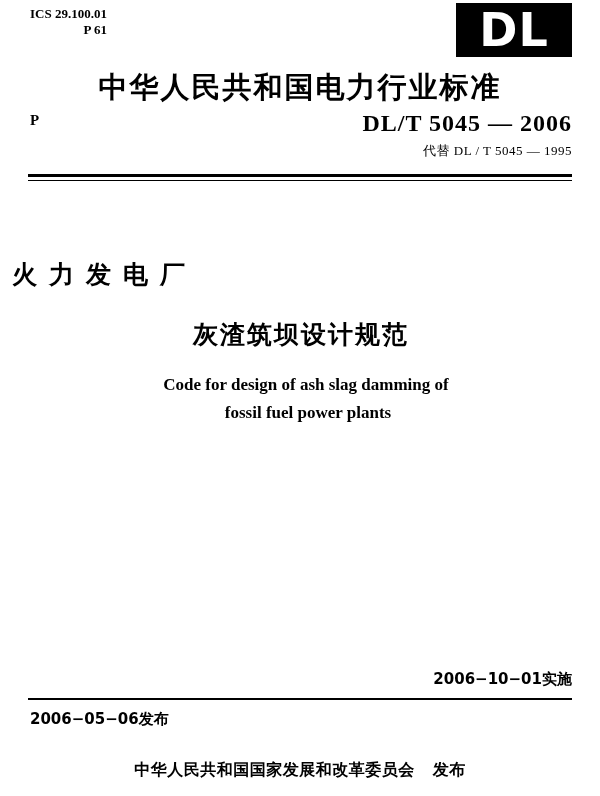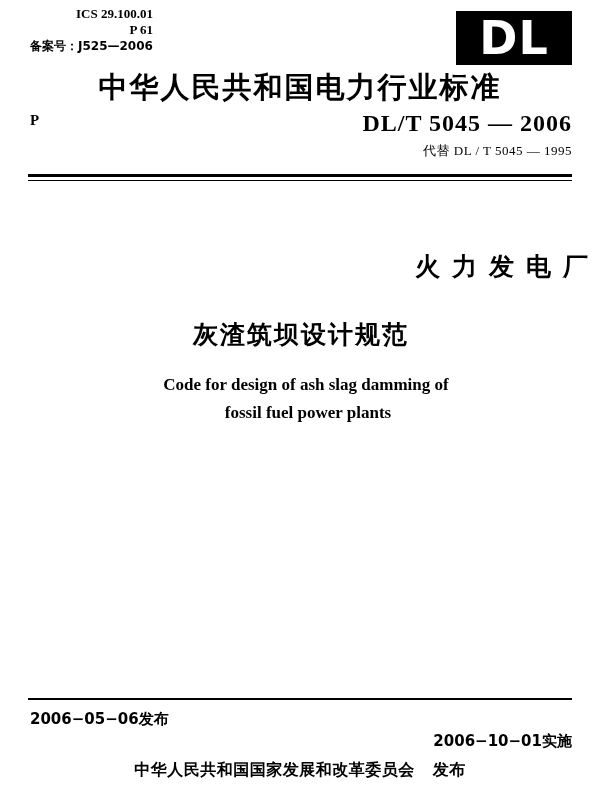--- a/index.html
+++ b/index.html
@@ -38,21 +38,21 @@
   .id-filing {
     font-family: "DejaVu Sans", sans-serif;
     font-weight: bold;
     font-size: 12px;
   }
 
   
   .logo {
     position: absolute;
     right: 28px;
-    top: 11px;
+    top: 3px;
     width: 116px;
     height: 71px;
   }
   .logo svg { display: block; }
 
   
   .std-title {
     position: absolute;
     left: 0;
     right: 0;
@@ -119,22 +119,22 @@
     right: 28px;
     top: 698px;
     height: 2px;
     background: #000;
   }
 
   
   .doc-title-cn1 {
     position: absolute;
     left: 0; right: 0;
-    top: 250px;
-    text-align: right;
+    top: 258px;
+    text-align: left;
     font-family: "DejaVu Sans", sans-serif;
     font-weight: bold;
     font-size: 25px;
     letter-spacing: 12px;
     text-indent: 12px;
   }
   .doc-title-cn2 {
     position: absolute;
     left: 0; right: 0;
     top: 318px;
@@ -171,21 +171,21 @@
     left: 30px;
     top: 710px;
     font-family: "DejaVu Sans", sans-serif;
     font-weight: bold;
     font-size: 15px;
     white-space: nowrap;
   }
   .date-effective {
     position: absolute;
     right: 28px;
-    top: 732px;
+    top: 670px;
     font-family: "DejaVu Sans", sans-serif;
     font-weight: bold;
     font-size: 15px;
     white-space: nowrap;
   }
 
   
   .publisher {
     position: absolute;
     left: 0; right: 0;
@@ -200,21 +200,20 @@
   .publisher .pub-verb { margin-left: 18px; }
 </style>
 </head>
 <body>
 
 <div class="page">
 
   <div class="top-ids">
     <div>ICS 29.100.01</div>
     <div>P 61</div>
-    <div class="id-filing">备案号：J525—2006</div>
   </div>
 
   <div class="logo">
     <svg width="116" height="54" viewBox="0 0 116 54" xmlns="http://www.w3.org/2000/svg">
       <rect x="0" y="0" width="116" height="54" fill="#000000"></rect>
       <text x="58" y="43" text-anchor="middle" font-family="DejaVu Sans, sans-serif" font-size="46" font-weight="bold" fill="#ffffff" letter-spacing="1">DL</text>
     </svg>
   </div>
 
   <div class="std-title">中华人民共和国电力行业标准</div>

